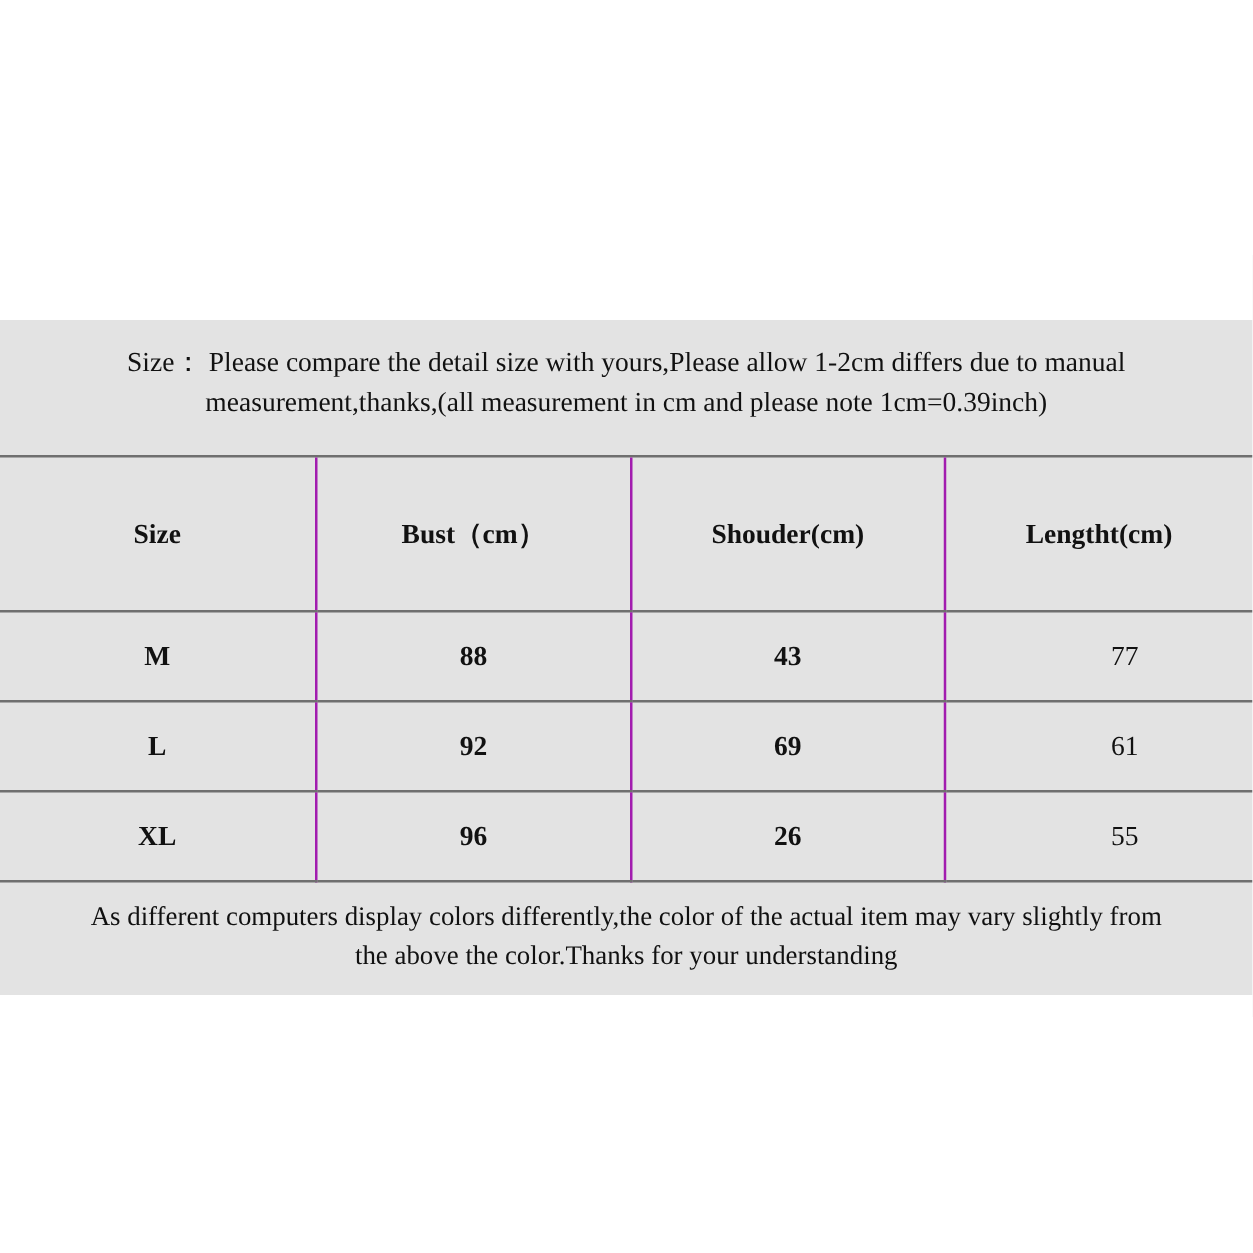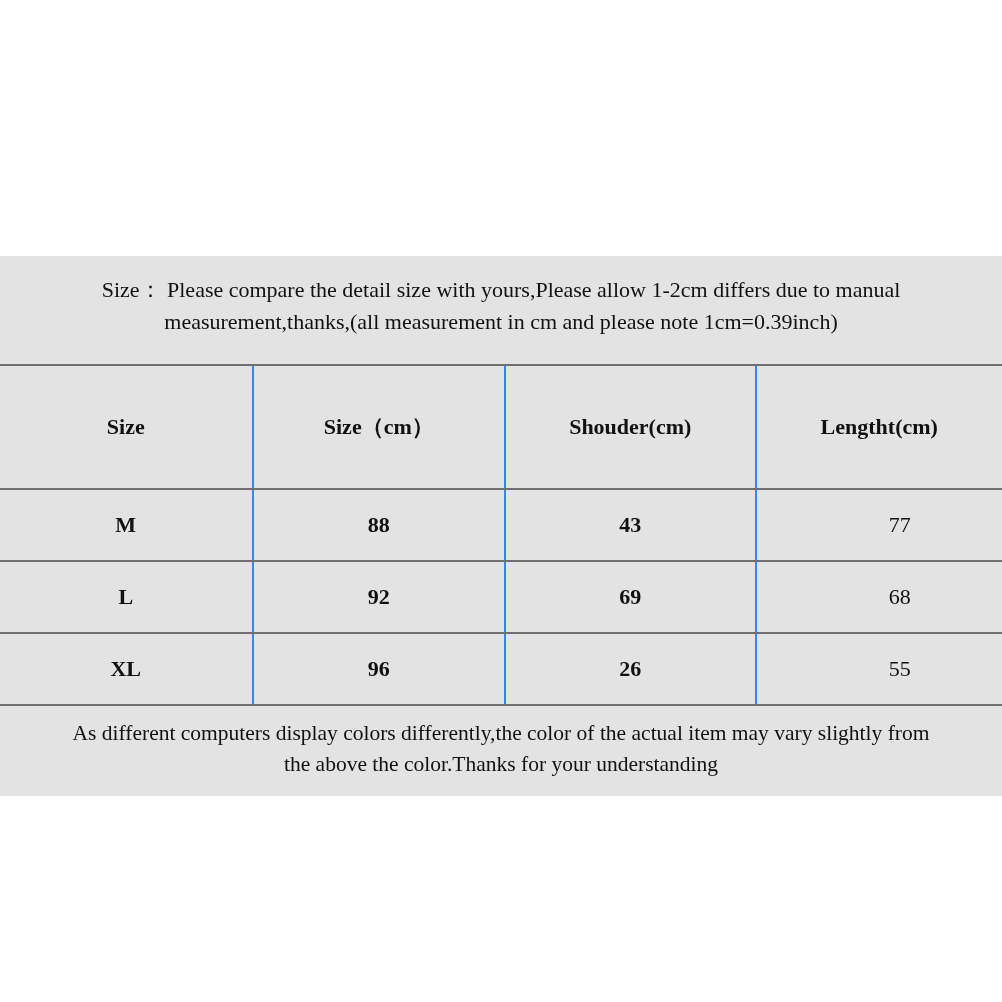--- a/index.html
+++ b/index.html
@@ -39,21 +39,21 @@
   .note-top .lead {
     display: inline;
   }
   table.size-table {
     width: 100%;
     border-collapse: collapse;
     table-layout: fixed;
   }
   table.size-table th,
   table.size-table td {
-    border-right: 2px solid #3b82f6;
+    border-right: 2px solid #a21caf;
     border-bottom: 2px solid #6f6f6f;
     text-align: center;
     color: #111111;
   }
   table.size-table th:last-child,
   table.size-table td:last-child {
     border-right: none;
   }
   table.size-table thead th {
     height: 120px;
@@ -98,37 +98,37 @@
     <table class="size-table">
       <colgroup>
         <col style="width:25.2%">
         <col style="width:25.2%">
         <col style="width:25.0%">
         <col style="width:24.6%">
       </colgroup>
       <thead>
         <tr>
           <th>Size</th>
-          <th>Size（cm）</th>
+          <th>Bust（cm）</th>
           <th>Shouder(cm)</th>
           <th>Lengtht(cm)</th>
         </tr>
       </thead>
       <tbody>
         <tr>
           <td class="col-size">M</td>
           <td class="col-bust">88</td>
           <td class="col-shoulder">43</td>
           <td class="col-length">77</td>
         </tr>
         <tr>
           <td class="col-size">L</td>
           <td class="col-bust">92</td>
           <td class="col-shoulder">69</td>
-          <td class="col-length">68</td>
+          <td class="col-length">61</td>
         </tr>
         <tr>
           <td class="col-size">XL</td>
           <td class="col-bust">96</td>
           <td class="col-shoulder">26</td>
           <td class="col-length">55</td>
         </tr>
       </tbody>
     </table>
 

